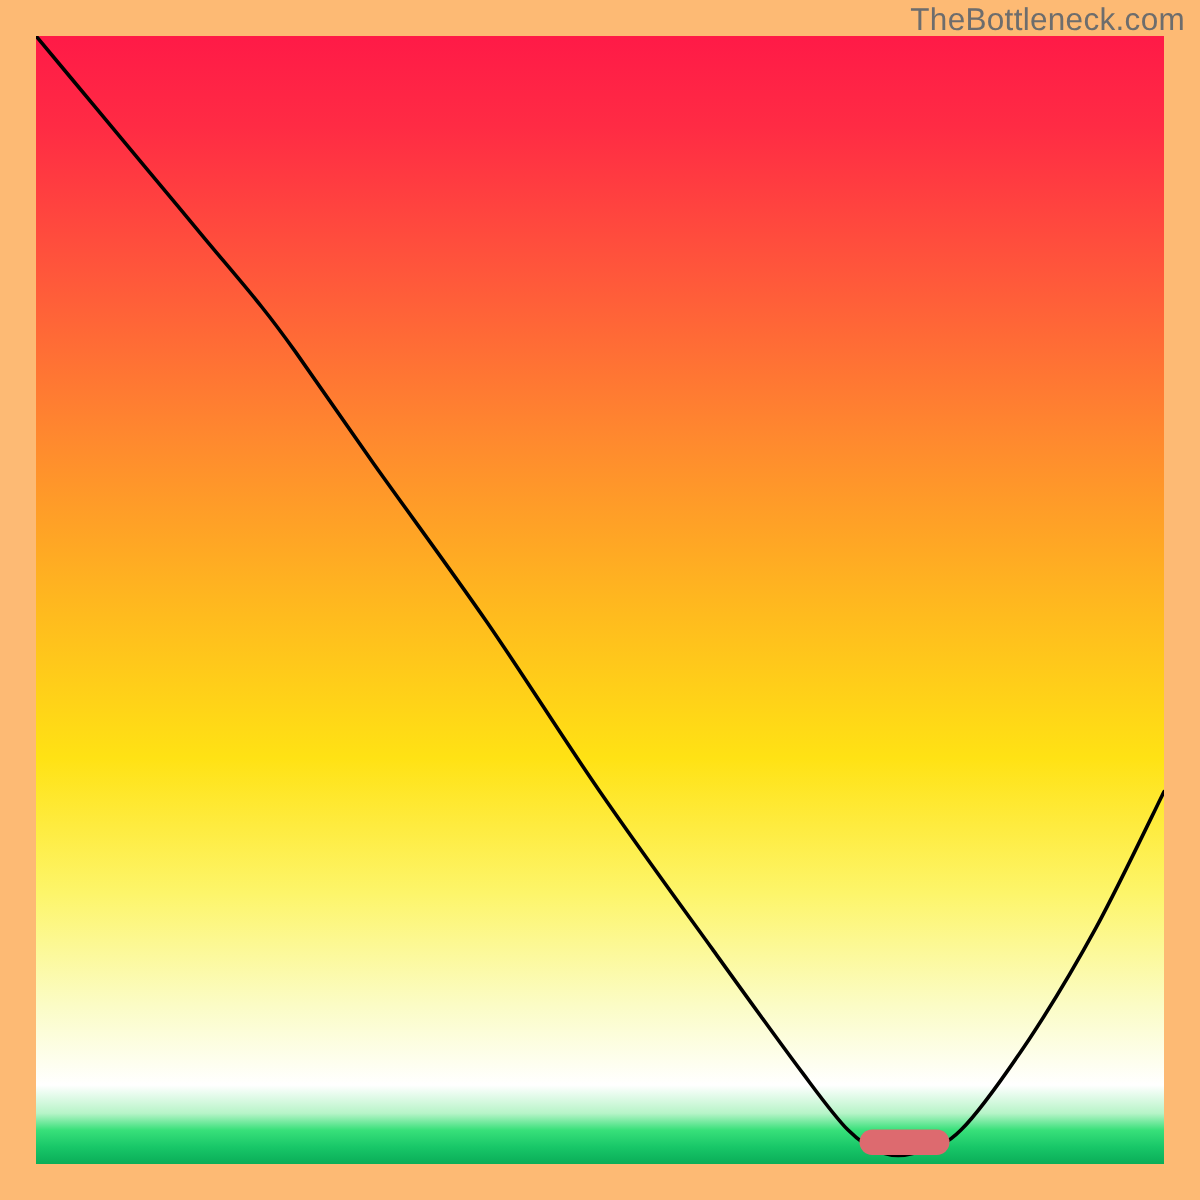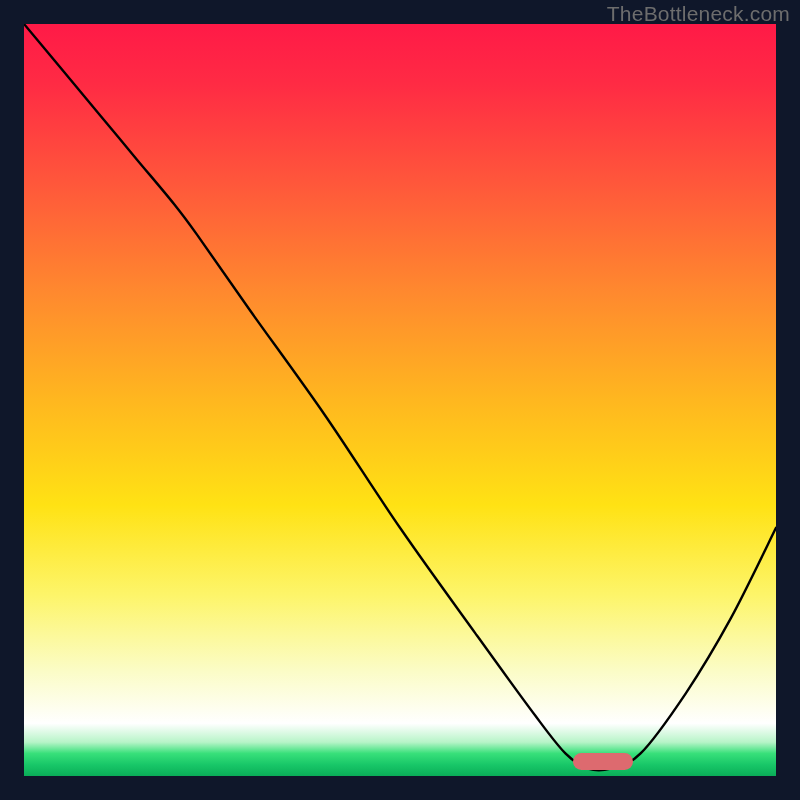--- a/index.html
+++ b/index.html
@@ -10,21 +10,21 @@
     background: #000;
     overflow: hidden;
     font-family: Arial, Helvetica, sans-serif;
   }
   .frame {
     position: absolute;
     left: 0;
     top: 0;
     width: 800px;
     height: 800px;
-    background: #0f172a;
+    background: #fdba74;
   }
   .plot {
     position: absolute;
     left: 24px;
     top: 24px;
     width: 752px;
     height: 752px;
     
     background: linear-gradient(
       to bottom,

